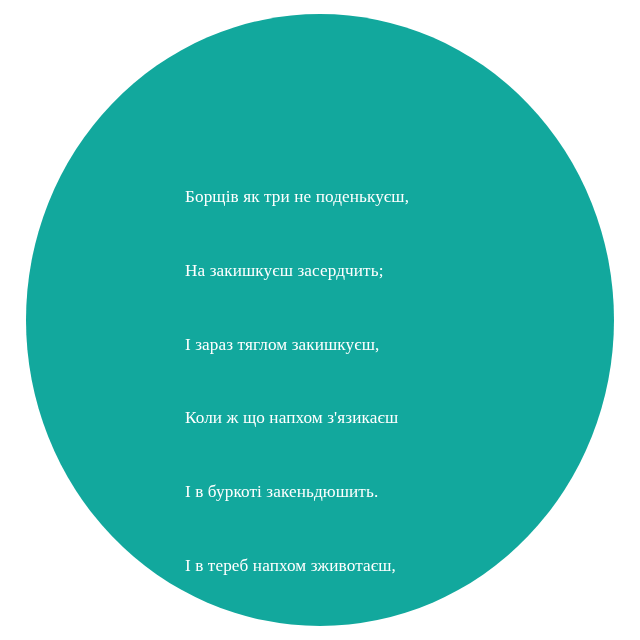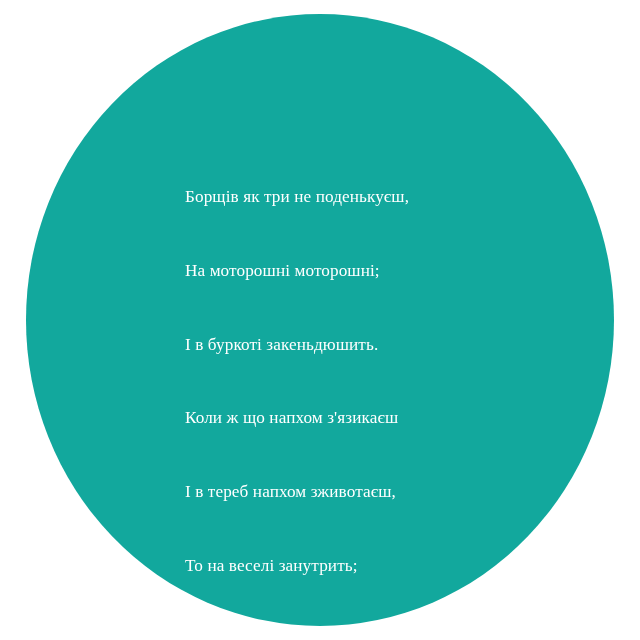--- a/index.html
+++ b/index.html
@@ -50,23 +50,24 @@
 </style>
 </head>
 <body>
 
 <div id="stage">
   <div id="circle"></div>
   <div id="poem">
 
     <div class="stanza">
       <span class="line">Борщів як три не поденькуєш,</span>
-      <span class="line">На моторошні моторошні;</span>
+      <span class="line">На закишкуєш засердчить;</span>
+      <span class="line">І зараз тяглом закишкуєш,</span>
+      <span class="line">Коли ж що напхом з'язикаєш</span>
       <span class="line">І в буркоті закеньдюшить.</span>
-      <span class="line">Коли ж що напхом з'язикаєш</span>
       <span class="line">І в тереб напхом зживотаєш,</span>
       <span class="line">То на веселі занутрить;</span>
       
       
       
     </div>
 
     
 
   </div>

